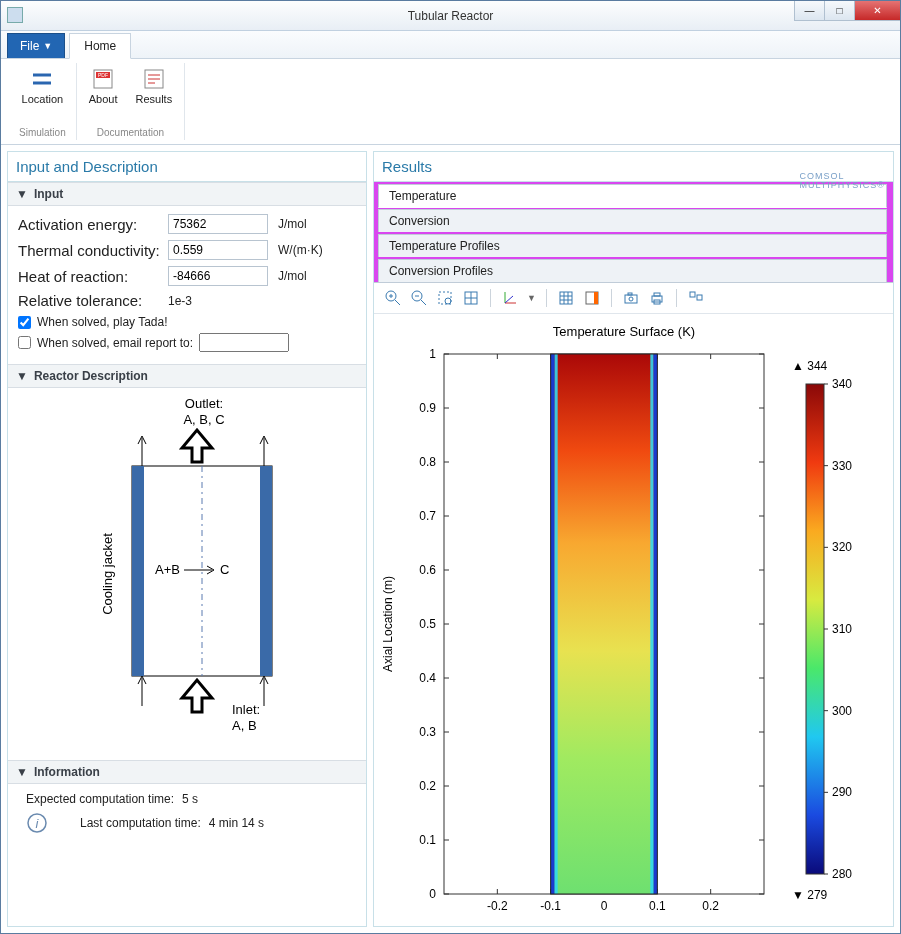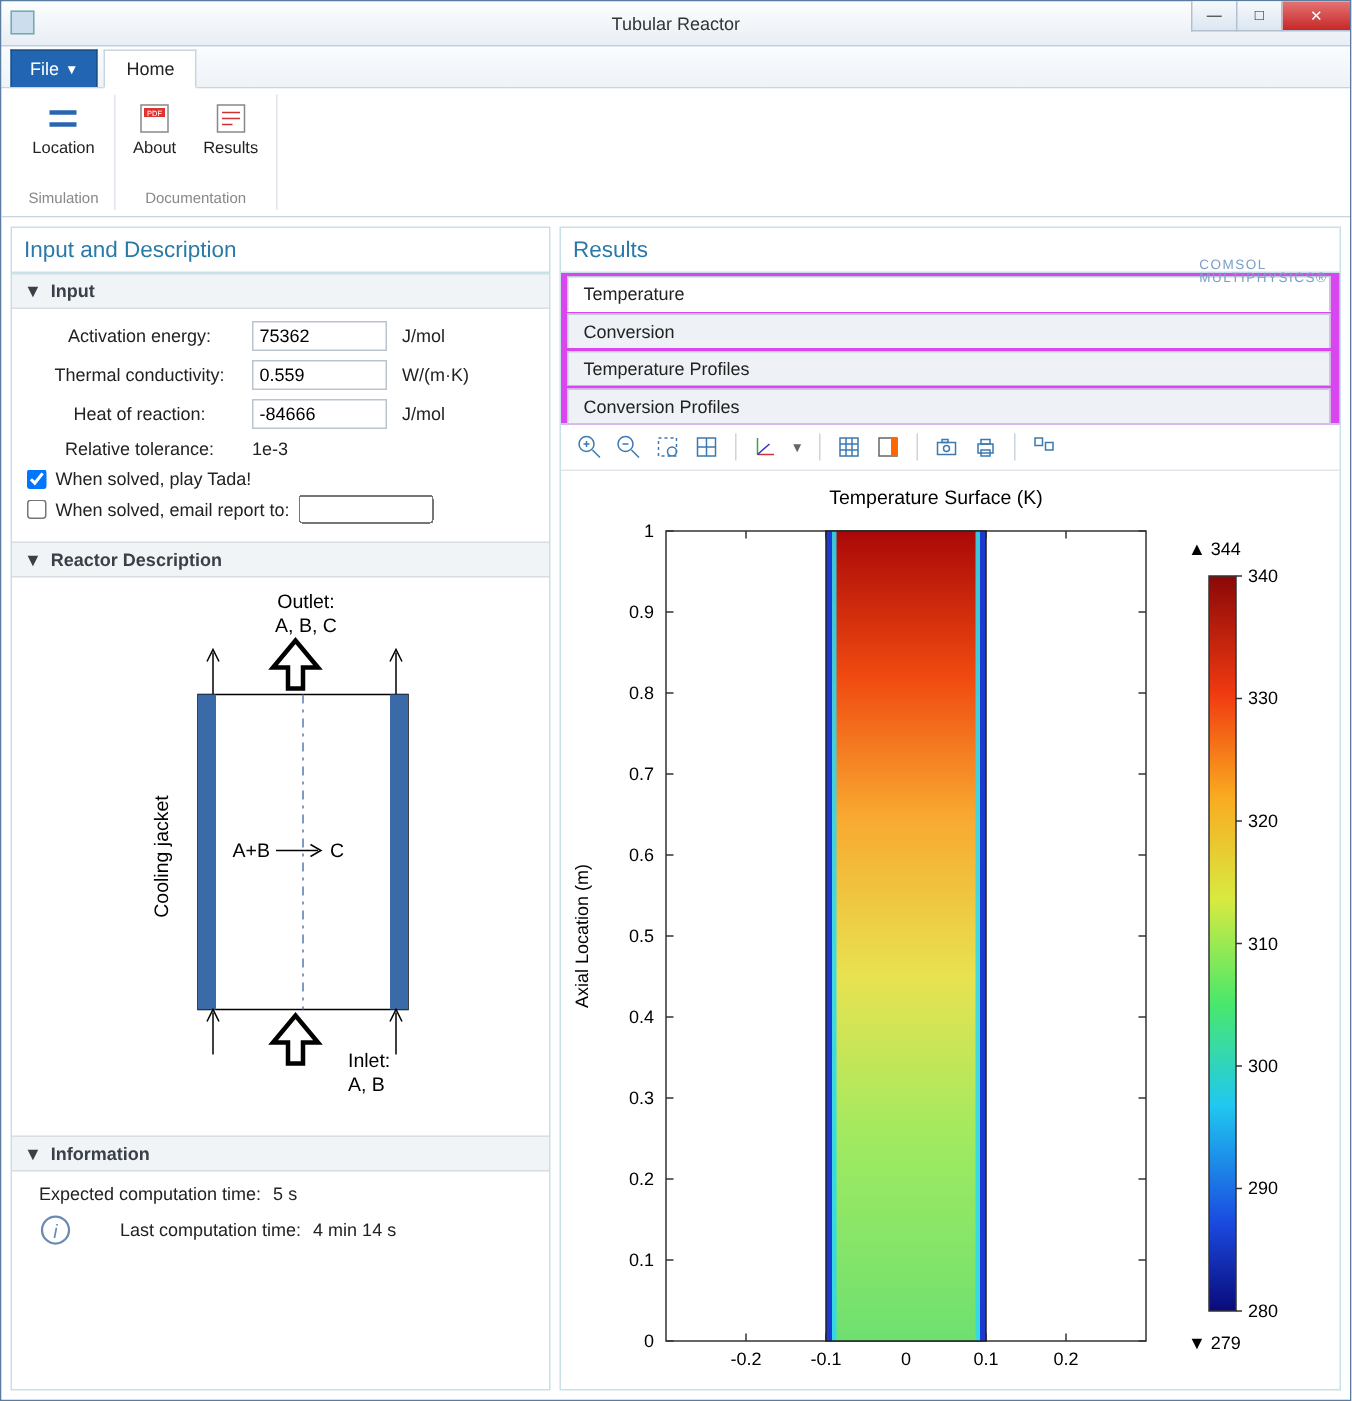--- a/index.html
+++ b/index.html
@@ -20,22 +20,22 @@
 .ribbon-btn { display: flex; flex-direction: column; align-items: center; gap: 2px; cursor: pointer; padding: 2px; }
 .ribbon-icon { width: 28px; height: 24px; display: flex; align-items: center; justify-content: center; }
 .ribbon-bottom { font-size: 10px; color: #888; margin-top: auto; }
 .content { flex: 1; display: flex; gap: 6px; padding: 6px; background: #fff; overflow: hidden; }
 .panel-left { width: 360px; border: 1px solid #c8e0e8; display: flex; flex-direction: column; }
 .panel-right { flex: 1; border: 1px solid #c8e0e8; display: flex; flex-direction: column; position: relative; }
 .panel-title { font-size: 15px; color: #2a7aa8; padding: 6px 8px; border-bottom: 1px solid #c8e0e8; }
 .section-head { background: #f1f4f6; padding: 4px 8px; border-top: 1px solid #d8dee4; border-bottom: 1px solid #d8dee4; display: flex; align-items: center; gap: 6px; cursor: pointer; font-size: 12px; font-weight: 600; color: #3a4048; }
 .section-body { padding: 8px 10px; }
 .inp-row { display: flex; align-items: center; margin-bottom: 6px; }
-.inp-row .lbl { width: 150px; font-size: 12px; text-align: center; }
-.inp-row input[type=text] { width: 90px; border: 1px solid #b8c4d0; padding: 2px 4px; font-size: 12px; }
+.inp-row .lbl { width: 150px; font-size: 15px; }
+.inp-row input[type=text] { width: 100px; border: 1px solid #b8c4d0; padding: 2px 4px; font-size: 12px; }
 .inp-row .unit { margin-left: 10px; font-size: 12px; }
 .chk-row { display: flex; align-items: center; gap: 6px; margin-bottom: 4px; font-size: 12px; }
 .info-row { display: flex; gap: 8px; margin-bottom: 6px; font-size: 12px; padding-left: 8px; }
 .diagram-wrap { display: flex; justify-content: center; padding: 6px; }
 .results-tabs { display: flex; border-bottom: 1px solid #c0ccd8; background: #d946ef; padding: 0 4px; flex-direction: column; }
 .rtab { padding: 4px 10px; border: 1px solid #c0ccd8; border-bottom: none; margin-right: 2px; background: #eef2f6; cursor: pointer; font-size: 12px; margin-top: 2px; }
 .rtab.active { background: #fff; border-bottom: 1px solid #fff; margin-bottom: -1px; }
 .plot-tools { display: flex; gap: 8px; padding: 6px 10px; align-items: center; border-bottom: 1px solid #e0e6ec; }
 .tool-icon { width: 18px; height: 18px; display: flex; align-items: center; justify-content: center; cursor: pointer; color: #3a7ab0; }
 .sep { width: 1px; height: 18px; background: #ccd4dc; margin: 0 2px; }

